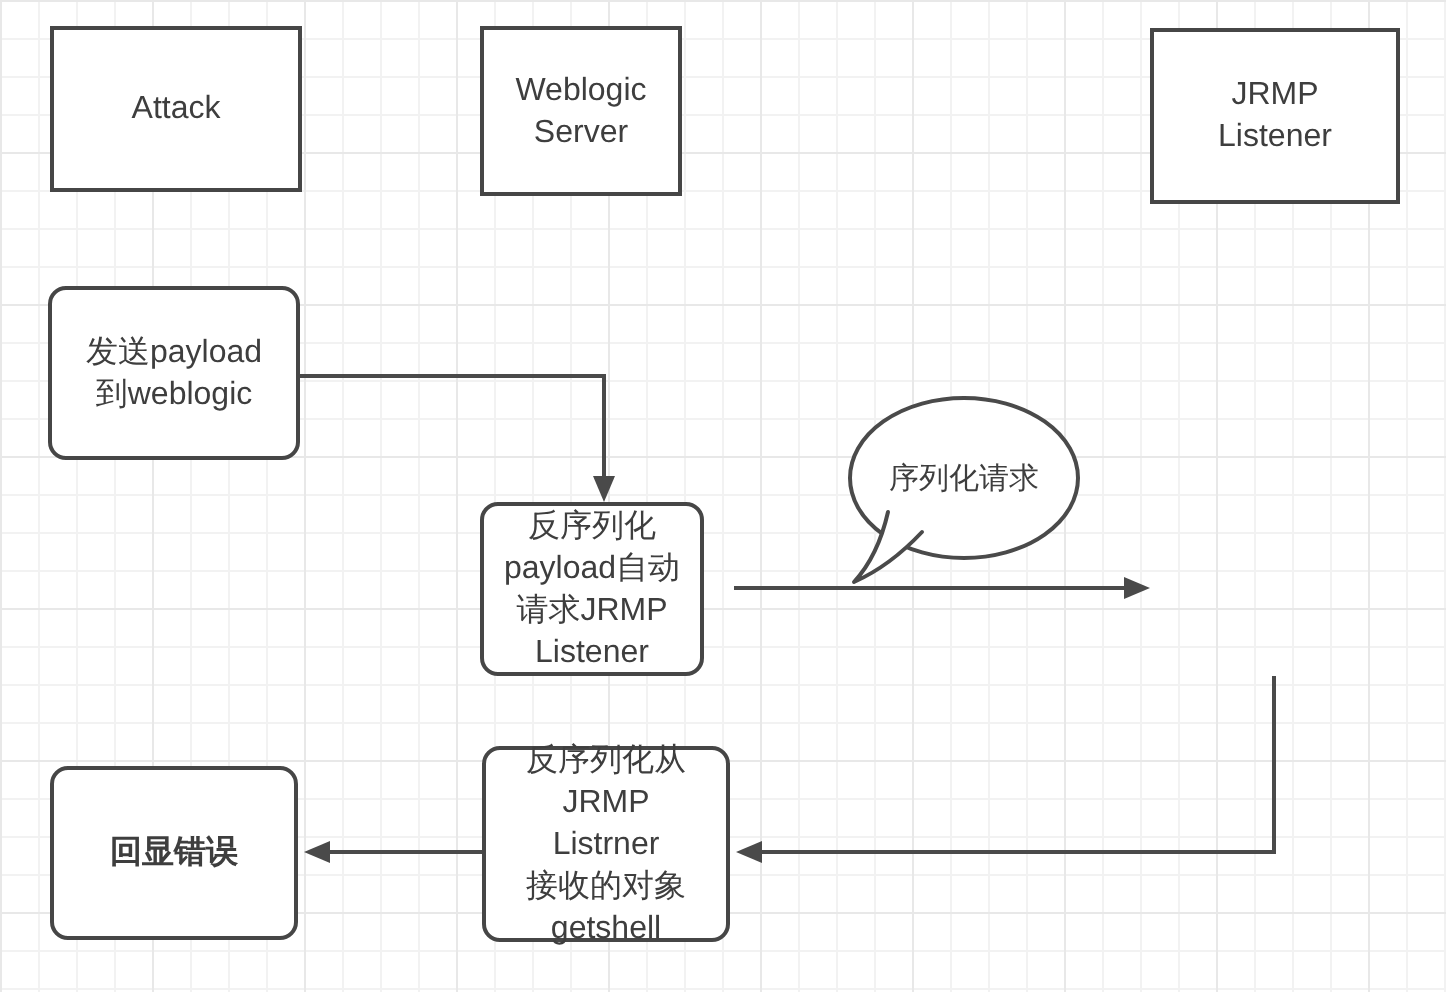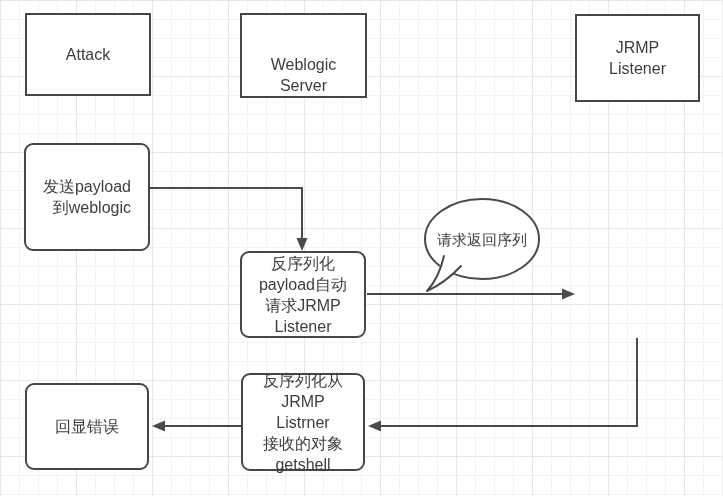--- a/index.html
+++ b/index.html
@@ -69,50 +69,50 @@
     <polygon points="152,426 165,420.5 165,431.5" fill="#4a4a4a"></polygon>
 
     <ellipse cx="482" cy="239" rx="57" ry="40" fill="#ffffff" stroke="#4a4a4a" stroke-width="2"></ellipse>
     <path d="M 461 266 Q 445 283 427 291 Q 439 278 444 256" fill="#ffffff" stroke="#4a4a4a" stroke-width="2" stroke-linecap="round" stroke-linejoin="round"></path>
   </svg>
 
   <div class="node" style="left:25px; top:13px; width:126px; height:83px;">
     <span>Attack</span>
   </div>
 
-  <div class="node" style="left:240px; top:13px; width:127px; height:85px;align-items:flex-end;">
+  <div class="node" style="left:240px; top:13px; width:101px; height:85px;">
     <span>Weblogic
 Server</span>
   </div>
 
   <div class="node" style="left:575px; top:14px; width:125px; height:88px;">
     <span>JRMP
 Listener</span>
   </div>
 
-  <div class="node rounded" style="left:24px; top:143px; width:126px; height:108px;text-align:right;">
+  <div class="node rounded" style="left:24px; top:143px; width:126px; height:87px;">
     <span>发送payload
 到weblogic</span>
   </div>
 
-  <div class="node rounded" style="left:240px; top:251px; width:126px; height:87px;text-align:center;">
+  <div class="node rounded" style="left:240px; top:251px; width:112px; height:87px;text-align:center;">
     <span>反序列化
 payload自动
 请求JRMP
 Listener</span>
   </div>
 
 
   <div class="node rounded" style="left:241px; top:373px; width:124px; height:98px;">
     <span>反序列化从
 JRMP
 Listrner
 接收的对象
 getshell</span>
   </div>
 
-  <div class="node rounded" style="left:25px; top:383px; width:124px; height:87px;">
+  <div class="node rounded" style="left:25px; top:383px; width:124px; height:87px;font-weight:bold;">
     <span>回显错误</span>
   </div>
 
-  <div class="callout-text">请求返回序列</div>
+  <div class="callout-text">序列化请求</div>
 
 </div>
 
 </body></html>

